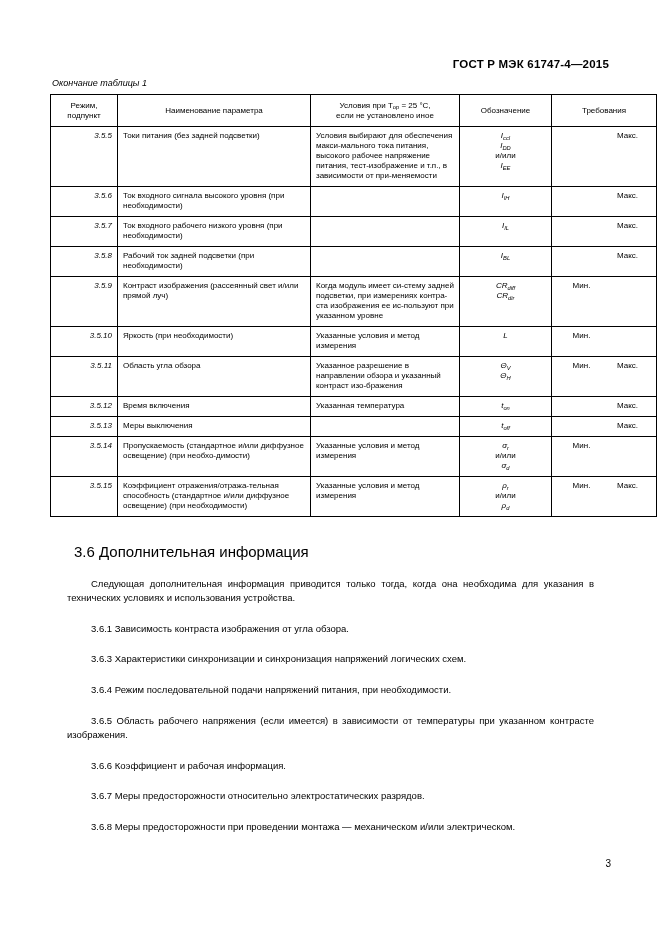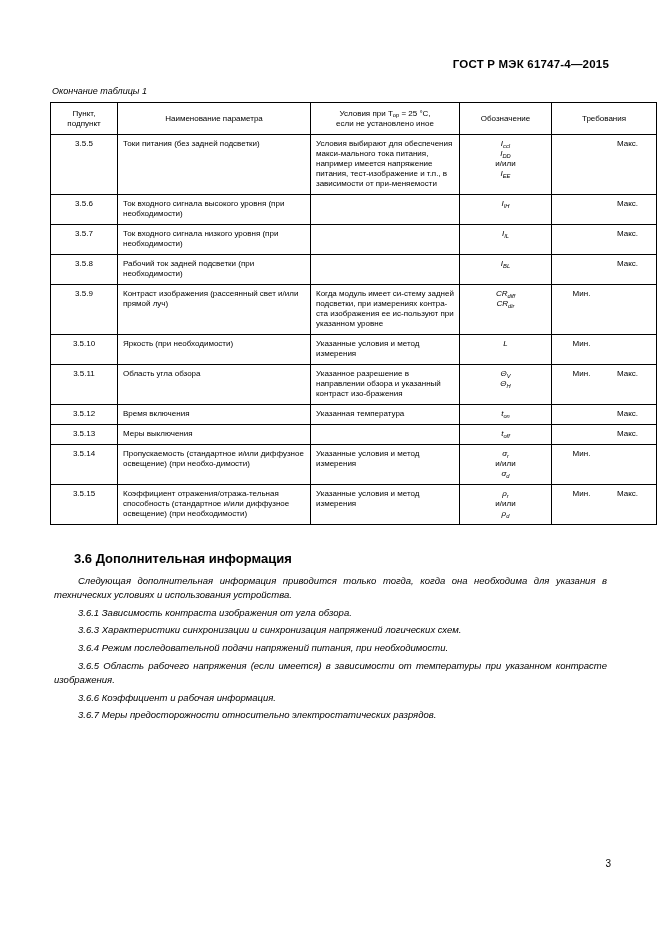--- a/index.html
+++ b/index.html
@@ -27,21 +27,21 @@
     text-align: right;
     font-size: 11.5px;
     font-weight: bold;
     letter-spacing: 0.2px;
     padding-top: 58px;
     padding-right: 2px;
   }
   .table-caption {
     font-size: 9px;
     font-style: italic;
-    margin-top: 16px;
+    margin-top: 8px;
     margin-bottom: 6px;
     padding-left: 2px;
   }
   table.spec {
     border-collapse: collapse;
     width: 561px;
     table-layout: fixed;
     font-size: 8px;
   }
   table.spec td, table.spec th {
@@ -56,51 +56,51 @@
     vertical-align: middle;
     padding: 6px 4px;
     font-size: 8px;
     line-height: 1.2;
   }
   .col-item { width: 58px; text-align: center; }
   .col-name { width: 184px; }
   .col-cond { width: 140px; }
   .col-desig { width: 83px; text-align: center; }
   .col-req { width: 96px; }
-  .cell-center { text-align: center; }
+  .cell-center { text-align: right; font-style: italic; }
   .desig {
     text-align: center;
     font-style: italic;
     line-height: 1.45;
   }
   .req-split {
     display: flex;
     width: 100%;
   }
   .req-min, .req-max {
     width: 50%;
     text-align: center;
     box-sizing: border-box;
   }
   .req-min { padding-left: 2px; text-align: center; }
   td.req-cell { padding: 4px 0 5px 0; }
   sub { font-size: 0.72em; vertical-align: baseline; position: relative; bottom: -0.25em; }
   .section-title {
-    font-size: 13px;
-    font-weight: bold;
+    font-size: 15px;
+    font-weight: normal;
     margin-top: 26px;
     padding-left: 24px;
   }
   .body-text {
     font-size: 9.5px;
     line-height: 1.45;
     margin-top: 8px;
     text-align: justify;
   }
-  .body-text p { margin: 4px; font-style: italic; }
+  .body-text p { margin: 17px; }
   .indent { text-indent: 24px; }
   .page-number {
     position: absolute;
     right: 50px;
     bottom: 66px;
     font-size: 10px;
   }
   .nowrap { white-space: nowrap; }
 </style>
 </head>
@@ -109,37 +109,37 @@
 <div class="page">
 
   <div class="doc-header">ГОСТ Р МЭК 61747-4—2015</div>
 
   <div class="table-caption">Окончание таблицы 1</div>
 
   <table class="spec">
     <thead>
       <tr>
         <th class="col-item">
-          <span>Пункт, подпункт</span>
+          <span>Режим, подпункт</span>
         </th>
         <th class="col-name">Наименование параметра</th>
         <th class="col-cond">
           <span>Условия при T</span><sub>op</sub><span> = 25 °С,</span><br>
           <span>если не установлено иное</span>
         </th>
         <th class="col-desig">Обозначение</th>
         <th class="col-req">Требования</th>
       </tr>
     </thead>
     <tbody>
 
       <tr>
         <td class="col-item cell-center">3.5.5</td>
         <td class="col-name">Токи питания (без задней подсветки)</td>
-        <td class="col-cond">Условия выбирают для обеспечения макси-мального тока питания, например имеется напряжение питания, тест-изображение и т.п., в зависимости от при-меняемости</td>
+        <td class="col-cond">Условия выбирают для обеспечения макси-мального тока питания, высокого рабочее напряжение питания, тест-изображение и т.п., в зависимости от при-меняемости</td>
         <td class="col-desig desig">
           <span>I</span><sub>ccl</sub><br>
           <span>I</span><sub>DD</sub><br>
           <span class="nowrap" style="font-style:normal">и/или</span><br>
           <span>I</span><sub>EE</sub>
         </td>
         <td class="col-req req-cell">
           <div class="req-split">
             <div class="req-min"></div>
             <div class="req-max">Макс.</div>
@@ -157,21 +157,21 @@
         <td class="col-req req-cell">
           <div class="req-split">
             <div class="req-min"></div>
             <div class="req-max">Макс.</div>
           </div>
         </td>
       </tr>
 
       <tr>
         <td class="col-item cell-center">3.5.7</td>
-        <td class="col-name">Ток входного сигнала низкого уровня (при необходимости)</td>
+        <td class="col-name">Ток входного рабочего низкого уровня (при необходимости)</td>
         <td class="col-cond"></td>
         <td class="col-desig desig">
           <span>I</span><sub>IL</sub>
         </td>
         <td class="col-req req-cell">
           <div class="req-split">
             <div class="req-min"></div>
             <div class="req-max">Макс.</div>
           </div>
         </td>
@@ -309,17 +309,18 @@
   <div class="section-title">3.6 Дополнительная информация</div>
 
   <div class="body-text">
     <p class="indent">Следующая дополнительная информация приводится только тогда, когда она необходима для указания в технических условиях и использования устройства.</p>
     <p class="indent">3.6.1 Зависимость контраста изображения от угла обзора.</p>
     <p class="indent">3.6.3 Характеристики синхронизации и синхронизация напряжений логических схем.</p>
     <p class="indent">3.6.4 Режим последовательной подачи напряжений питания, при необходимости.</p>
     <p class="indent">3.6.5 Область рабочего напряжения (если имеется) в зависимости от температуры при указанном контрасте изображения.</p>
     <p class="indent">3.6.6 Коэффициент и рабочая информация.</p>
     <p class="indent">3.6.7 Меры предосторожности относительно электростатических разрядов.</p>
+    <p class="indent">3.6.8 Меры предосторожности при проведении монтажа — механическом и/или электрическом.</p>
   </div>
 
   <div class="page-number">3</div>
 
 </div>
 
 </body></html>

